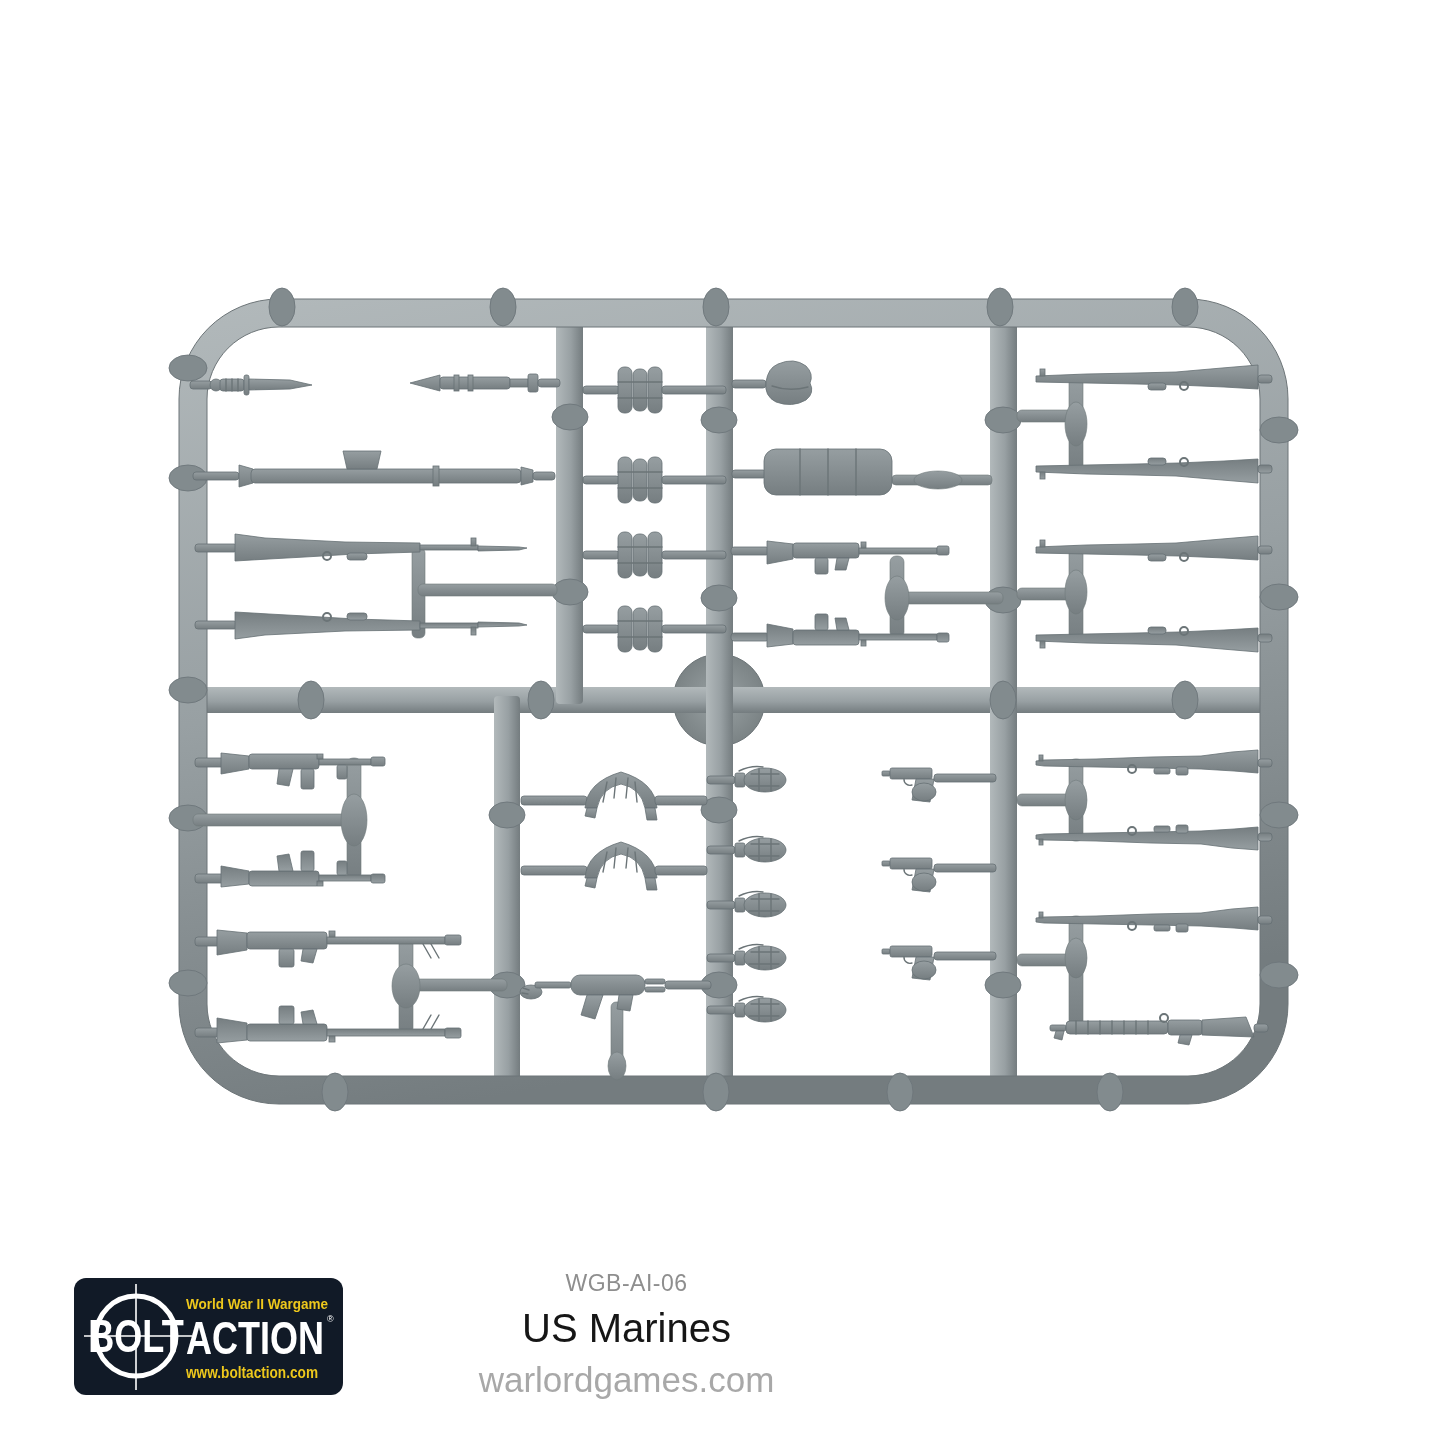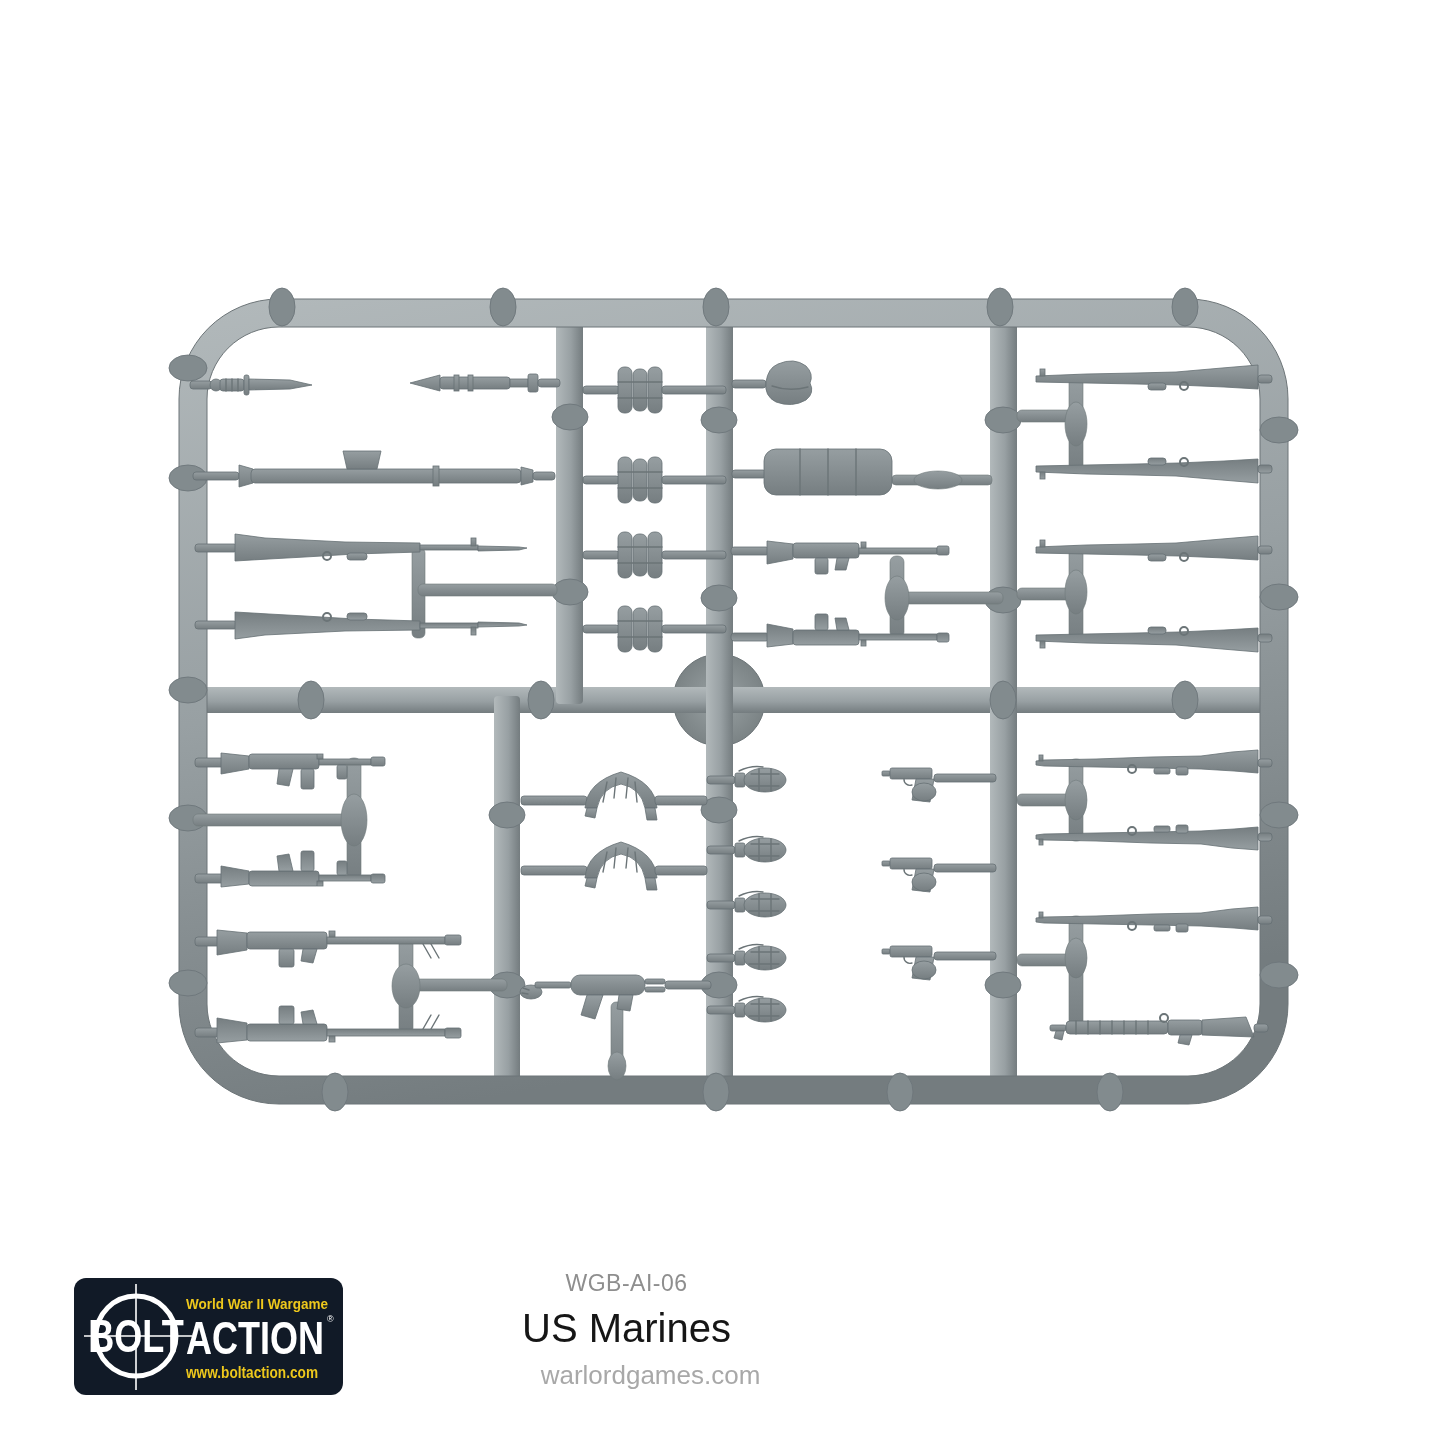--- a/index.html
+++ b/index.html
@@ -13,21 +13,21 @@
   .stage{position:absolute;inset:0;}
   svg text{font-family:"Liberation Sans", sans-serif;}
   .pt{fill:url(#gP);stroke:#667074;stroke-width:.8;}
   .rn{fill:url(#gP);stroke:#6f787b;stroke-width:.6;}
   .ln{fill:none;stroke:#6b7477;stroke-width:1.4;stroke-linecap:round;}
   .ring{fill:none;stroke:#6b7477;stroke-width:2;}
   .ej{fill:#828b8e;stroke:#6d767a;stroke-width:.9;}
   .caption{position:absolute;left:0;width:1253px;text-align:center;}
   #cap-code{top:1270px;font-size:23px;letter-spacing:.5px;color:var(--code-gray);}
   #cap-name{top:1306px;font-size:40px;color:var(--title-black);}
-  #cap-site{top:1360px;font-size:26px;color:var(--site-gray);padding-left:24px;}
+  #cap-site{top:1360px;font-size:35px;color:var(--site-gray);}
   .logo-box{position:absolute;left:38px;top:1278px;width:269px;height:117px;
             background:var(--logo-bg);border-radius:12px;margin-left:36px;}
 </style>
 </head>
 <body>
 
 <div class="stage">
 
   
   <svg width="1445" height="1445" viewBox="0 0 1445 1445" aria-hidden="true">

